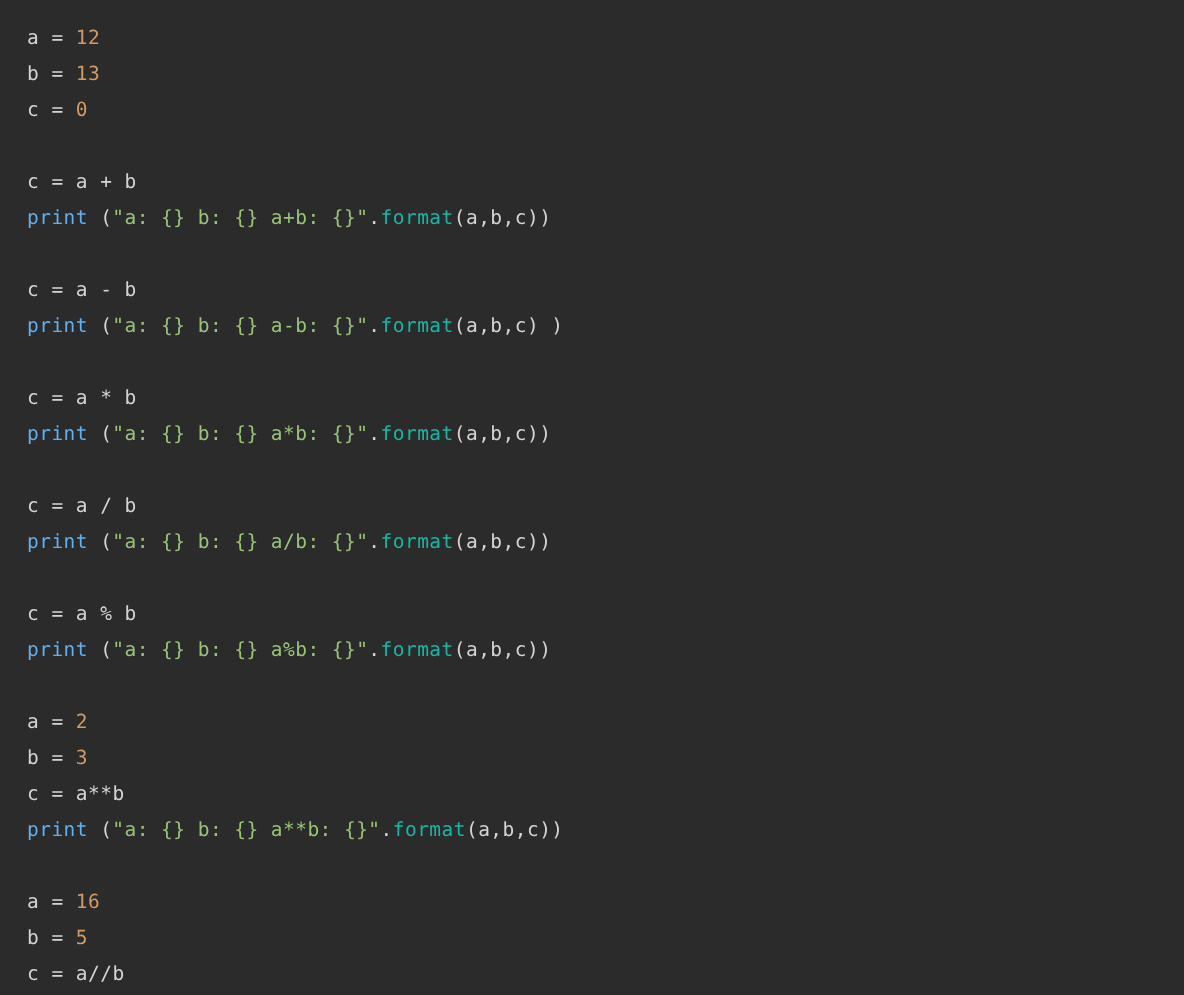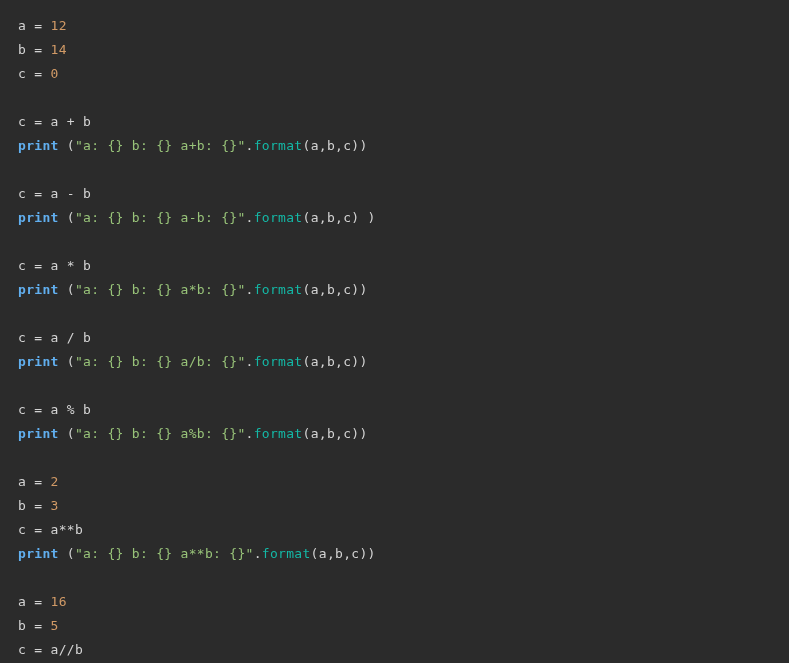--- a/index.html
+++ b/index.html
@@ -16,29 +16,29 @@
   }
   pre.code {
     margin: 0;
     padding: 14px 18px;
     white-space: pre;
     letter-spacing: 0.3px;
   }
   .va { color: #d4d4d4; }      
   .op { color: #d4d4d4; }      
   .nu { color: #d19a66; }      
-  .fn { color: #61afef; font-weight: bold; }      
+  .fn { color: #61afef; }      
   .st { color: #98c379; }      
   .mt { color: #14b8a6; }      
 </style>
 </head>
 <body>
 
 <pre class="code" id="code-block"><span><span class="va">a </span><span class="op">= </span><span class="nu">12</span></span>
-<span><span class="va">b </span><span class="op">= </span><span class="nu">14</span></span>
+<span><span class="va">b </span><span class="op">= </span><span class="nu">13</span></span>
 <span><span class="va">c </span><span class="op">= </span><span class="nu">0</span></span>
 <span></span>
 <span><span class="va">c </span><span class="op">= </span><span class="va">a </span><span class="op">+ </span><span class="va">b</span></span>
 <span><span class="fn">print </span><span class="op">(</span><span class="st">"a: {} b: {} a+b: {}"</span><span class="op">.</span><span class="mt">format</span><span class="op">(</span><span class="va">a</span><span class="op">,</span><span class="va">b</span><span class="op">,</span><span class="va">c</span><span class="op">))</span></span>
 <span></span>
 <span><span class="va">c </span><span class="op">= </span><span class="va">a </span><span class="op">- </span><span class="va">b</span></span>
 <span><span class="fn">print </span><span class="op">(</span><span class="st">"a: {} b: {} a-b: {}"</span><span class="op">.</span><span class="mt">format</span><span class="op">(</span><span class="va">a</span><span class="op">,</span><span class="va">b</span><span class="op">,</span><span class="va">c</span><span class="op">) )</span></span>
 <span></span>
 <span><span class="va">c </span><span class="op">= </span><span class="va">a </span><span class="op">* </span><span class="va">b</span></span>
 <span><span class="fn">print </span><span class="op">(</span><span class="st">"a: {} b: {} a*b: {}"</span><span class="op">.</span><span class="mt">format</span><span class="op">(</span><span class="va">a</span><span class="op">,</span><span class="va">b</span><span class="op">,</span><span class="va">c</span><span class="op">))</span></span>

